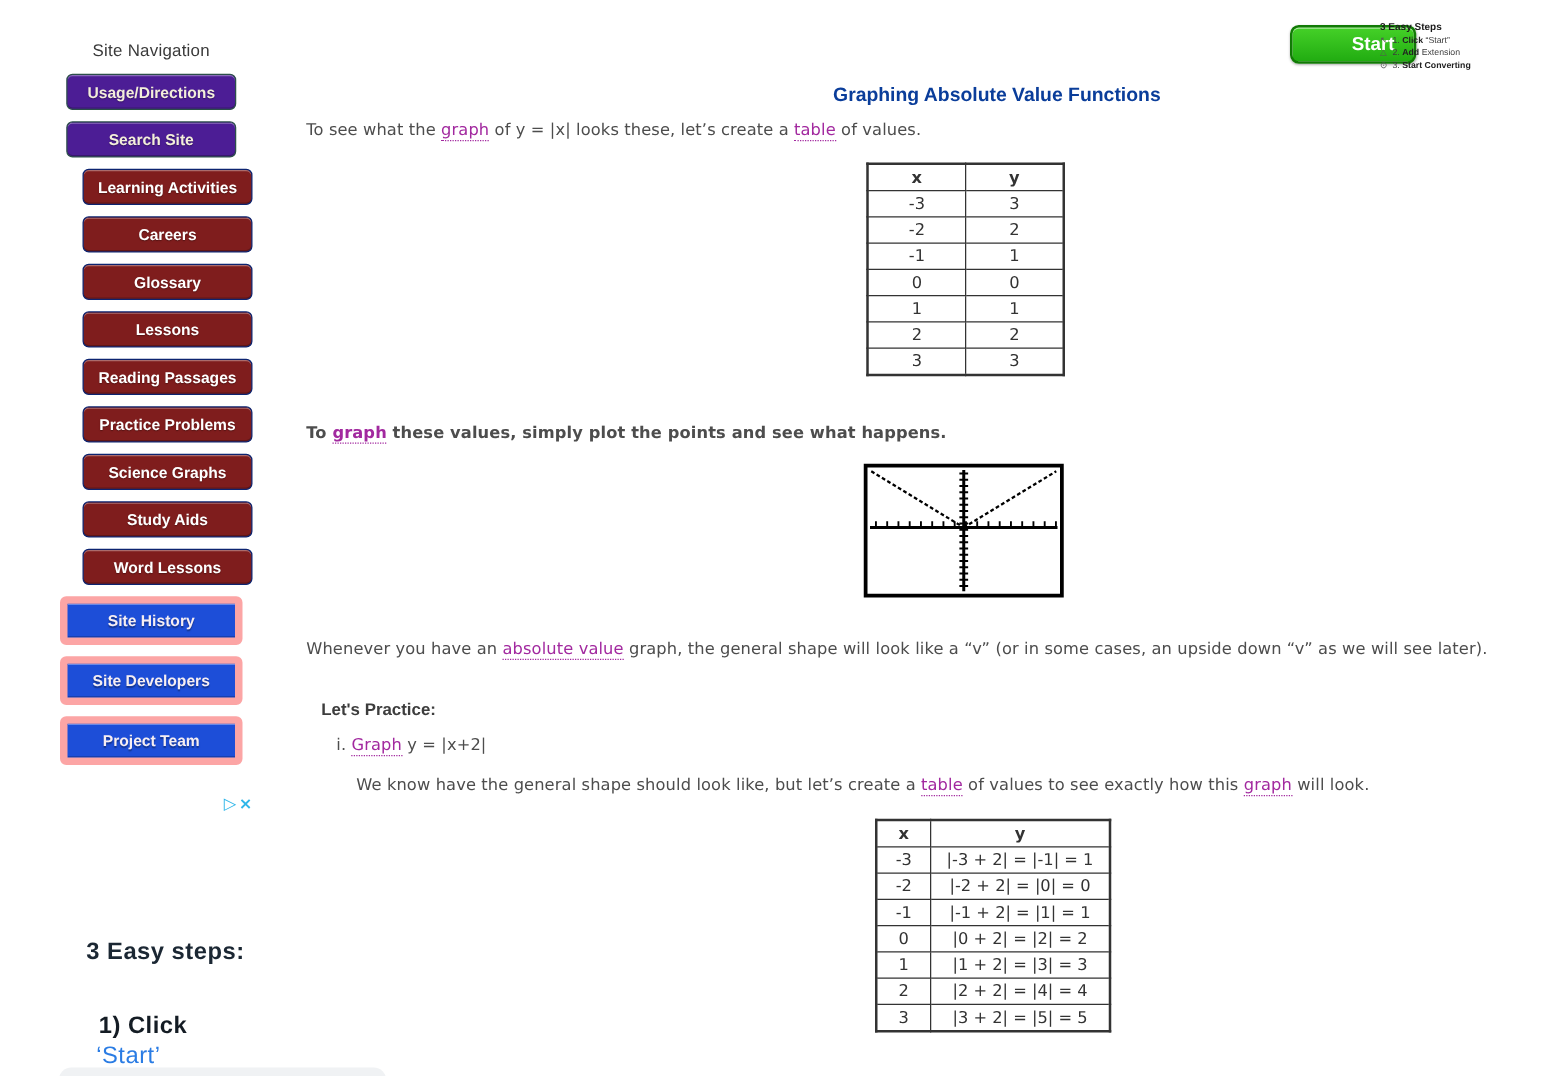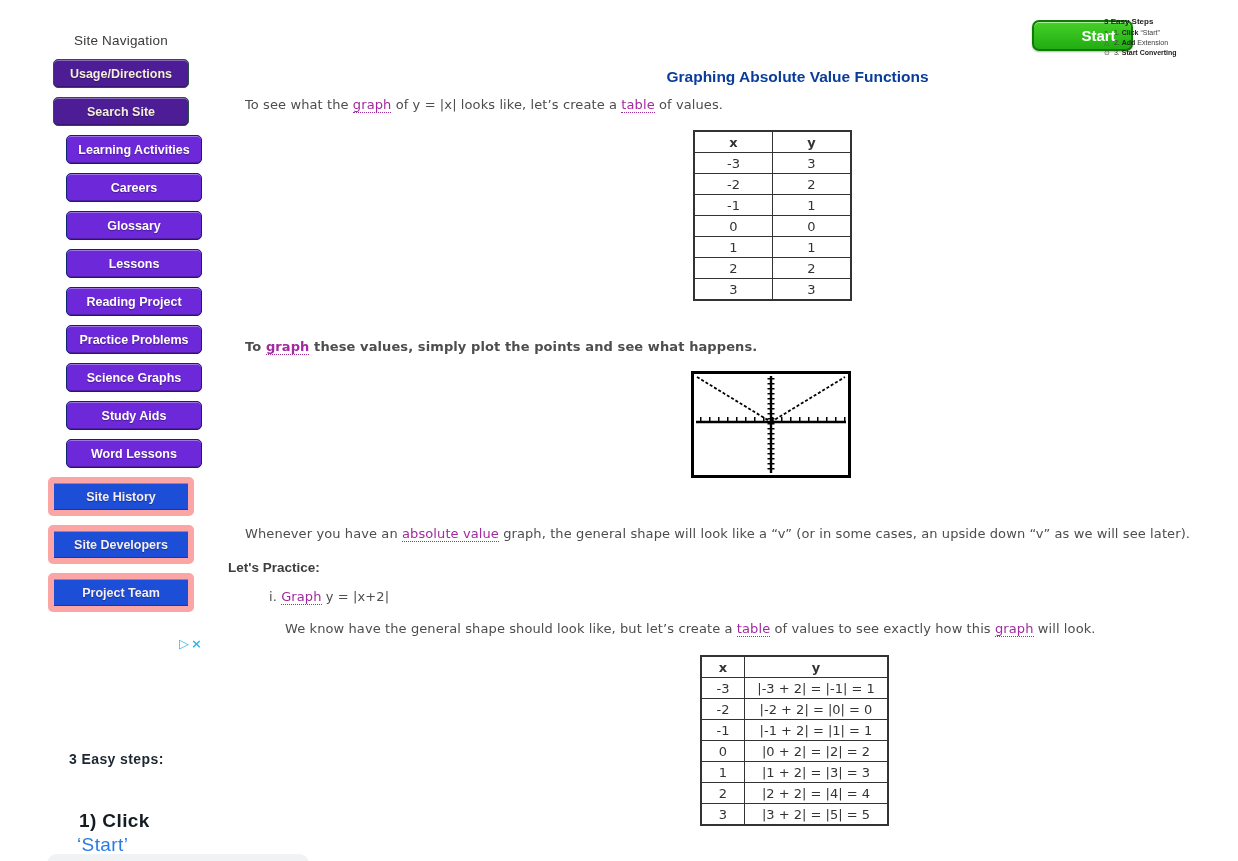--- a/index.html
+++ b/index.html
@@ -14,21 +14,21 @@
     font-weight:normal;font-size:13.5px;color:#3a3a3a;margin-bottom:11px;letter-spacing:.2px;
   }
   .side-btn{
     width:134px;height:27px;margin:0 auto 9px auto;border-radius:5px;
     display:flex;align-items:center;justify-content:center;cursor:pointer;
     font-family:"Liberation Sans",sans-serif;font-weight:bold;font-size:12.5px;
     box-shadow:inset 0 1px 0 rgba(255,255,255,.35), inset 0 -1px 0 rgba(0,0,0,.25);
     text-shadow:0 1px 1px rgba(0,0,0,.35);
   }
   .side-btn.teal{background:#4c1d95;border:1px solid #2c4f4a;color:#f3eedb;}
-  .side-btn.blue{background:#6d28d9;border:1px solid #0d2470;color:#ffffff;margin-left:19px;}
+  .side-btn.blue{background:#7f1d1d;border:1px solid #0d2470;color:#ffffff;margin-left:19px;}
   .side-btn.maroon{background:#1d4ed8;border:6px solid #fca5a5;color:#f6eef2;}
 
   
   .start-btn{
     position:absolute;left:1032px;top:20px;width:101px;height:31px;border-radius:7px;
     background:linear-gradient(#45d128,#21ac11);border:2px solid #117a05;box-sizing:border-box;
     display:flex;align-items:center;justify-content:center;cursor:pointer;
     box-shadow:inset 0 1px 0 rgba(255,255,255,.55), 0 1px 2px rgba(0,0,0,.3);
     color:#fff;font-family:"Liberation Sans",sans-serif;font-weight:bold;font-size:15px;padding-left:32px;
   }
@@ -39,21 +39,21 @@
   .ad-step b{color:#222;}
 
   
   .page-title{
     position:absolute;left:245px;top:68px;width:1105px;text-align:center;
     font-family:"Liberation Sans",sans-serif;font-weight:bold;font-size:15.5px;color:#0a3d9a;
   }
   .para{position:absolute;font-size:13px;color:#4d4d4d;white-space:nowrap;letter-spacing:.1px;}
   .lesson-link{color:#a2299f;text-decoration:none;border-bottom:1.5px dotted #a2299f;cursor:pointer;}
   .practice-heading{
-    position:absolute;left:228px;top:560px;font-family:"Liberation Sans",sans-serif;
+    position:absolute;left:257px;top:560px;font-family:"Liberation Sans",sans-serif;
     font-weight:bold;font-size:13.5px;color:#3d3d3d;
   }
   
   table.values{border-collapse:collapse;background:#fff;border:2px solid #333;}
   table.values th,table.values td{
     border:1px solid #333;text-align:center;font-size:13px;color:#333;
     height:20px;padding:0 4px;font-family:"DejaVu Sans",sans-serif;
   }
   table.values th{font-weight:bold;}
   #table1{position:absolute;left:693px;top:130px;}
@@ -66,21 +66,21 @@
   .calc-graph{
     position:absolute;left:691px;top:371px;width:154px;height:101px;
     border:3px solid #000;background:#fff;
   }
 
   
   .adchoices{position:absolute;left:179px;top:636px;color:#2fb6e9;font-size:13px;cursor:pointer;letter-spacing:2px;}
   .adchoices .x{font-weight:bold;}
   .bottom-ad-heading{
     position:absolute;left:69px;top:751px;font-family:"Liberation Sans",sans-serif;
-    font-weight:bold;font-size:14px;color:#1b2733;letter-spacing:.4px;
+    font-weight:bold;font-size:19px;color:#1b2733;letter-spacing:.4px;
   }
   .bottom-ad-step{
     position:absolute;left:79px;top:810px;font-family:"Liberation Sans",sans-serif;
     font-weight:bold;font-size:19px;color:#141c24;letter-spacing:.4px;
   }
   .bottom-ad-link{
     position:absolute;left:77px;top:834px;font-family:"Liberation Sans",sans-serif;
     font-size:19px;color:#2a7ce4;cursor:pointer;letter-spacing:.4px;
   }
   .bottom-card-edge{
@@ -105,21 +105,21 @@
   <div class="side-btn blue">
       <span>Careers</span>
     </div>
   <div class="side-btn blue">
       <span>Glossary</span>
     </div>
   <div class="side-btn blue">
       <span>Lessons</span>
     </div>
   <div class="side-btn blue">
-      <span>Reading Project</span>
+      <span>Reading Passages</span>
     </div>
   <div class="side-btn blue">
       <span>Practice Problems</span>
     </div>
   <div class="side-btn blue">
       <span>Science Graphs</span>
     </div>
   <div class="side-btn blue">
       <span>Study Aids</span>
     </div>
@@ -155,21 +155,21 @@
   <div class="ad-step">
     <span class="ic">⊙</span>
     <span>3.</span>
     <b>Start Converting</b><span></span>
   </div>
 </div>
 
 <div class="page-title">Graphing Absolute Value Functions</div>
 
 <div class="para" style="left:245px;top:97px;">
-  <span>To see what the </span><a class="lesson-link">graph</a><span> of y = |x| looks like, let’s create a </span><a class="lesson-link">table</a><span> of values.</span>
+  <span>To see what the </span><a class="lesson-link">graph</a><span> of y = |x| looks these, let’s create a </span><a class="lesson-link">table</a><span> of values.</span>
 </div>
 
 <table class="values" id="table1">
   <tbody>
       <tr>
     <th>x</th>
     <th>y</th>
   </tr>
   <tr>
         <td>-3</td>
@@ -210,21 +210,21 @@
   <svg width="154" height="101" viewBox="0 0 154 101">
     <line x1="6" y1="45.5" x2="152" y2="45.5" stroke="#000" stroke-width="5" stroke-dasharray="1.5 7.5"></line>
     <line x1="77" y1="4" x2="77" y2="98" stroke="#000" stroke-width="7" stroke-dasharray="1.5 3.5"></line>
     <line x1="2" y1="48" x2="152" y2="48" stroke="#000" stroke-width="2.4"></line>
     <line x1="77" y1="2" x2="77" y2="99" stroke="#000" stroke-width="2.4"></line>
     <line x1="3" y1="3" x2="77" y2="48" stroke="#000" stroke-width="1.8" stroke-dasharray="3 2"></line>
     <line x1="77" y1="48" x2="151" y2="3" stroke="#000" stroke-width="1.8" stroke-dasharray="3 2"></line>
   </svg>
 </div>
 
-<div class="para" style="left:245px;top:526px;">
+<div class="para" style="left:245px;top:512px;">
   <span>Whenever you have an </span><a class="lesson-link">absolute value</a><span> graph, the general shape will look like a “v” (or in some cases, an upside down “v” as we will see later).</span>
 </div>
 
 <div class="practice-heading">Let's Practice:</div>
 
 <div class="para" style="left:269px;top:589px;">
   <span>i. </span><a class="lesson-link">Graph</a><span> y = |x+2|</span>
 </div>
 
 <div class="para" style="left:285px;top:621px;">

